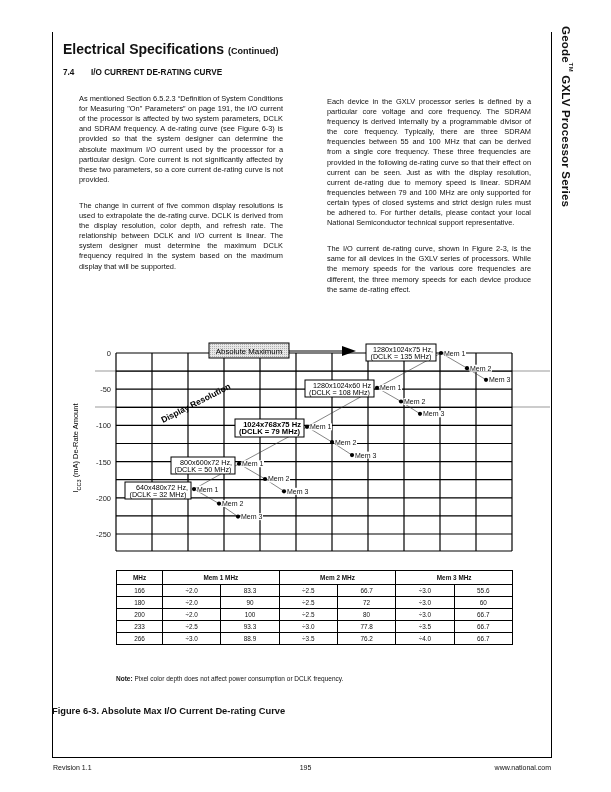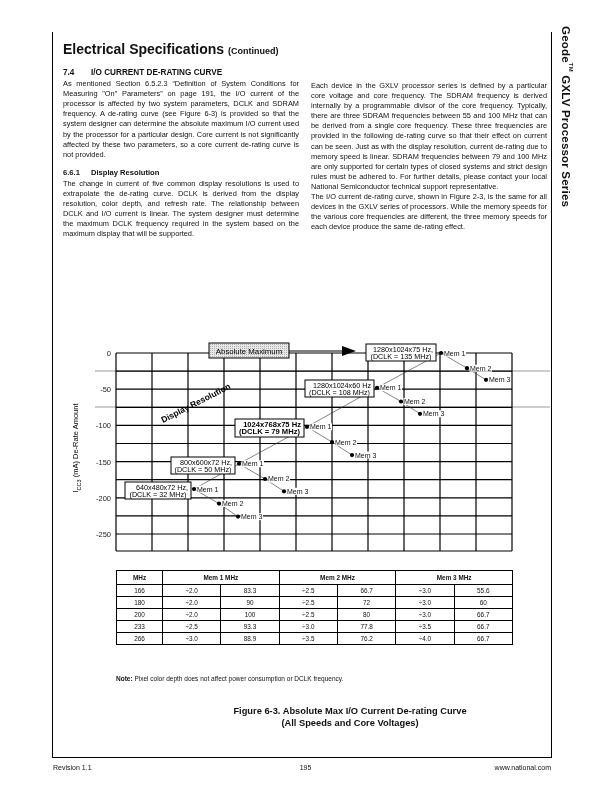--- a/index.html
+++ b/index.html
@@ -10,29 +10,29 @@
   .page-title .cont { font-size: 9px; }
   .side-title { position: absolute; left: 560px; top: 26px; writing-mode: vertical-rl; font-size: 11.5px; font-weight: bold; letter-spacing: 0.2px; }
   .side-title sup { font-size: 6px; }
   .col { position: absolute; font-size: 7.4px; line-height: 10.1px; text-align: justify; }
   .col-left { left: 63px; top: 68px; width: 236px; }
   .col-right { left: 311px; top: 81px; width: 236px; }
   .h2 { font-weight: bold; font-size: 8.2px; margin: 0 0 1px 0; }
   .h3 { font-weight: bold; font-size: 7.6px; margin: 8px 0 1px 0; }
   .h3.first { margin-top: 0; }
   .num { display: inline-block; width: 28px; }
-  p { margin: 0; }
+  p { margin: 16px; }
   .chart-wrap { position: absolute; left: 0; top: 0; width: 611px; height: 792px; pointer-events: none; }
   .chart-wrap svg { position: absolute; left: 0; top: 0; pointer-events: auto; }
   table.mhz { position: absolute; left: 116px; top: 570px; width: 397px; border-collapse: collapse; font-size: 6.4px; text-align: center; }
   table.mhz th, table.mhz td { border: 1px solid #000; height: 11px; padding: 0; }
   table.mhz th { font-weight: bold; height: 13px; }
   .note { position: absolute; left: 116px; top: 675px; font-size: 6.5px; }
   .note b { font-weight: bold; }
-  .caption { position: absolute; left: 52px; width: 500px; top: 705px; text-align: center; font-size: 9.3px; font-weight: bold; line-height: 12px; padding-left: 48px; }
+  .caption { position: absolute; left: 52px; width: 500px; top: 705px; text-align: left; font-size: 9.3px; font-weight: bold; line-height: 12px; }
   .footer { position: absolute; top: 764px; font-size: 7px; }
   .footer.left { left: 53px; }
   .footer.center { left: 0; width: 611px; text-align: center; }
   .footer.right { right: 60px; }
 </style>
 </head>
 <body>
 
 <div class="frame"></div>
 <div class="frame-cover-top"></div>
@@ -46,23 +46,20 @@
 
 <div class="side-title">
   <span>Geode</span><sup>TM</sup><span> GXLV Processor Series</span>
 </div>
 
 <div class="col col-left">
   <div class="h2">
     <span class="num">7.4</span><span>I/O CURRENT DE-RATING CURVE</span>
   </div>
   <p>As mentioned Section 6.5.2.3 “Definition of System Conditions for Measuring "On" Parameters” on page 191, the I/O current of the processor is affected by two system parameters, DCLK and SDRAM frequency. A de-rating curve (see Figure 6-3) is provided so that the system designer can determine the absolute maximum I/O current used by the processor for a particular design. Core current is not significantly affected by these two parameters, so a core current de-rating curve is not provided.</p>
-  <div class="h3">
-    <span class="num">6.6.1</span><span>Display Resolution</span>
-  </div>
   <p>The change in current of five common display resolutions is used to extrapolate the de-rating curve. DCLK is derived from the display resolution, color depth, and refresh rate. The relationship between DCLK and I/O current is linear. The system designer must determine the maximum DCLK frequency required in the system based on the maximum display that will be supported.</p>
 </div>
 
 <div class="col col-right">
   <p>Each device in the GXLV processor series is defined by a particular core voltage and core frequency. The SDRAM frequency is derived internally by a programmable divisor of the core frequency. Typically, there are three SDRAM frequencies between 55 and 100 MHz that can be derived from a single core frequency. These three frequencies are provided in the following de-rating curve so that their effect on current can be seen. Just as with the display resolution, current de-rating due to memory speed is linear. SDRAM frequencies between 79 and 100 MHz are only supported for certain types of closed systems and strict design rules must be adhered to. For further details, please contact your local National Semiconductor technical support representative.</p>
   <p>The I/O current de-rating curve, shown in Figure 2-3, is the same for all devices in the GXLV series of processors. While the memory speeds for the various core frequencies are different, the three memory speeds for each device produce the same de-rating effect.</p>
 </div>
 
 <div class="chart-wrap">
   <svg id="chart" width="611" height="792">
@@ -246,18 +243,17 @@
       </tr>
     </tbody>
 </table>
 
 <div class="note">
   <b>Note:</b><span> Pixel color depth does not affect power consumption or DCLK frequency.</span>
 </div>
 
 <div class="caption">
   <div>Figure 6-3.  Absolute Max I/O Current De-rating Curve</div>
-  <div>(All Speeds and Core Voltages)</div>
 </div>
 
 <div class="footer left">Revision 1.1</div>
 <div class="footer center">195</div>
 <div class="footer right">www.national.com</div>
 
 </body></html>

